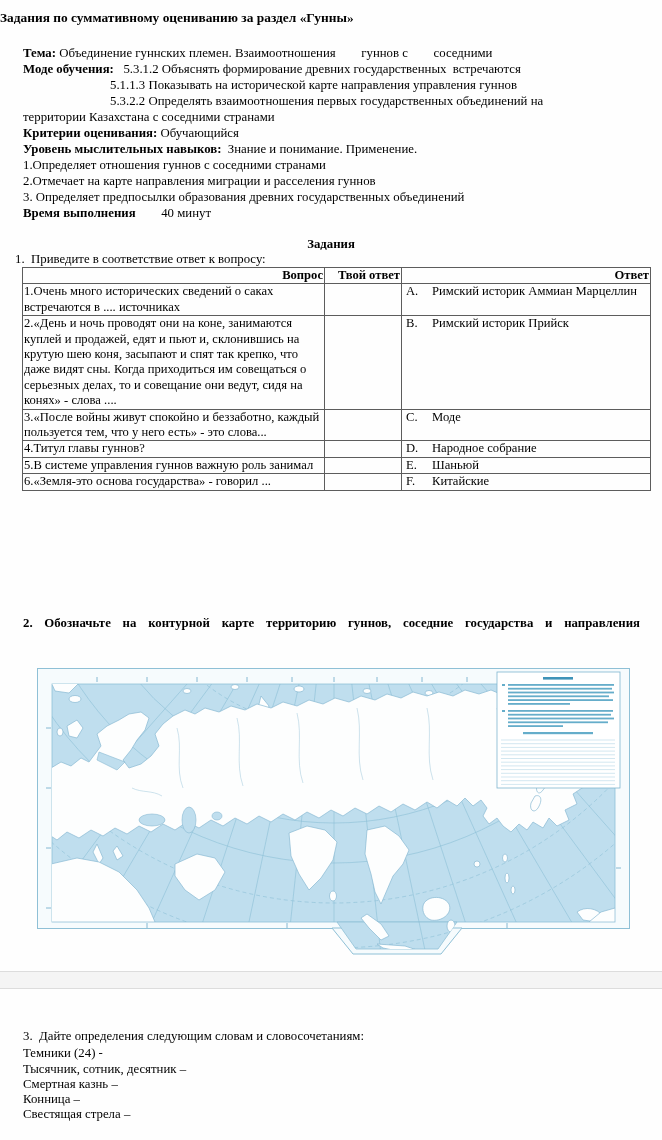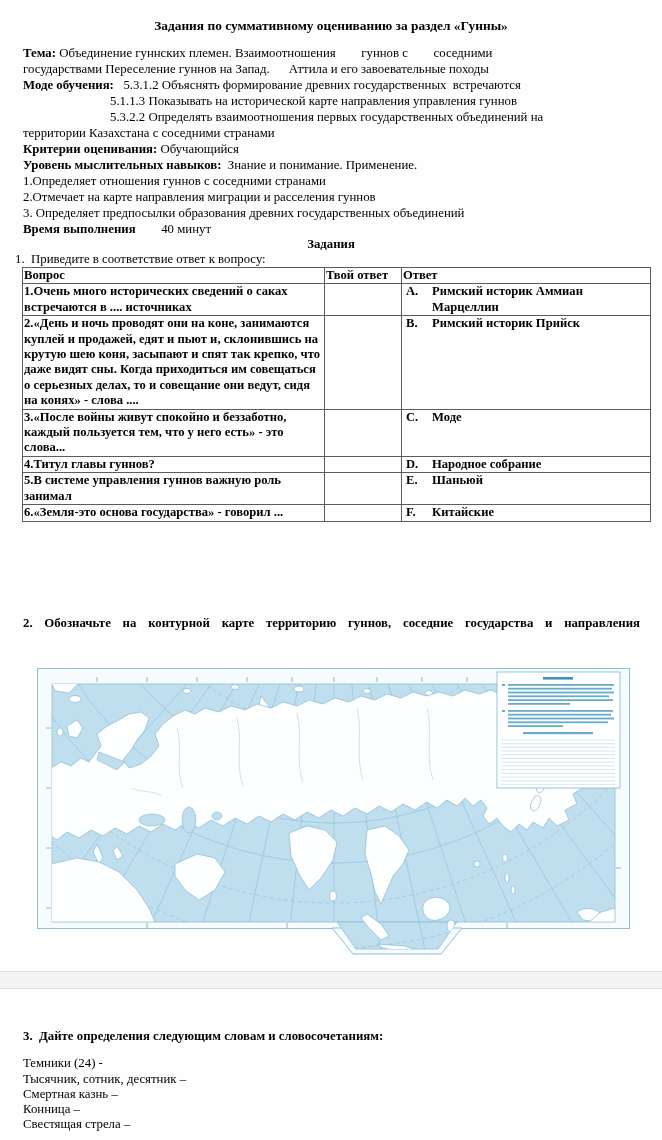--- a/index.html
+++ b/index.html
@@ -4,64 +4,63 @@
 <style>
   html,body{margin:0;padding:0;background:#ffffff;}
   .screen{
     position:relative; width:662px; height:1140px; overflow:hidden;
     background:#fefefe; color:#000;
     font-family:"Liberation Serif","DejaVu Serif",serif;
     font-size:12.8px;
   }
   .doc-title{
     position:absolute; top:10px; left:0; width:662px;
-    text-align:center; font-weight:bold; font-size:13.4px;margin-top:8px;
+    text-align:left; font-weight:bold; font-size:13.4px;
   }
   .intro{ position:absolute; top:45px; left:23px; width:616px; line-height:16px; }
   .iline{ white-space:pre-wrap; }
   .iline.ind{ padding-left:87px; }
   .iline b{ font-weight:bold; }
   .zadaniya{ position:absolute; top:237px; left:0; width:662px; text-align:center; font-weight:bold; }
   .t1head{ position:absolute; top:252px; left:15px; font-weight:normal; white-space:pre; }
   table.match{
     position:absolute; top:267px; left:22px; width:628px;
     border-collapse:collapse; table-layout:fixed;
     font-size:12.6px; line-height:15.4px;
   }
   table.match td, table.match th{
-    border:1px solid #5c5c5c; vertical-align:top; padding:0 1px; font-weight:bold;
-  }
-  table.match th{ font-weight:bold; text-align:left; }
+    border:1px solid #5c5c5c; vertical-align:top; padding:0 1px; font-weight:normal;
+  }
+  table.match th{ font-weight:bold; text-align:right; }
   .col-q{ width:302px; } .col-y{ width:77px; } .col-a{ width:249px; }
   .ansflex{ display:flex; } 
   .ansflex .ltr{ width:26px; flex:none; padding-left:3px; }
   .ansflex .txt{ flex:1; }
   .t2head{
     position:absolute; top:615px; left:23px; width:617px;
     font-weight:bold; line-height:16.5px;
   }
   .t2head .jline{ text-align:justify; text-align-last:justify; }
   .mapwrap{ position:absolute; top:668px; left:37px; width:593px; height:287px; }
   .band{
     position:absolute; top:971px; left:0; width:662px; height:16px;
     background:#f4f4f4; border-top:1px solid #dcdcdc; border-bottom:1px solid #dcdcdc;
   }
   .t3{ position:absolute; top:1029px; left:23px; width:617px; line-height:15.3px; }
-  .t3 .h{ font-weight:bold; margin-bottom:12px; white-space:pre; }
+  .t3 .h{ font-weight:normal; margin-bottom:2px; white-space:pre; }
 </style>
 </head>
 <body>
 
 <div class="screen">
 
   <div class="doc-title">Задания по суммативному оцениванию за раздел «Гунны»</div>
 
   <div class="intro">
     <div class="iline"><b>Тема:</b><span> Объединение гуннских племен. Взаимоотношения        гуннов с        соседними</span></div>
-    <div class="iline"><b></b><span>государствами Переселение гуннов на Запад.      Аттила и его завоевательные походы</span></div>
     <div class="iline"><b>Моде обучения:</b><span>   5.3.1.2 Объяснять формирование древних государственных  встречаются</span></div>
     <div class="iline ind"><b></b><span>5.1.1.3 Показывать на исторической карте направления управления гуннов</span></div>
     <div class="iline ind"><b></b><span>5.3.2.2 Определять взаимоотношения первых государственных объединений на</span></div>
     <div class="iline"><b></b><span>территории Казахстана с соседними странами</span></div>
     <div class="iline"><b>Критерии оценивания:</b><span> Обучающийся</span></div>
     <div class="iline"><b>Уровень мыслительных навыков:</b><span>  Знание и понимание. Применение.</span></div>
     <div class="iline"><b></b><span>1.Определяет отношения гуннов с соседними странами</span></div>
     <div class="iline"><b></b><span>2.Отмечает на карте направления миграции и расселения гуннов</span></div>
     <div class="iline"><b></b><span>3. Определяет предпосылки образования древних государственных объединений</span></div>
     <div class="iline"><b>Время выполнения</b><span>        40 минут</span></div>

